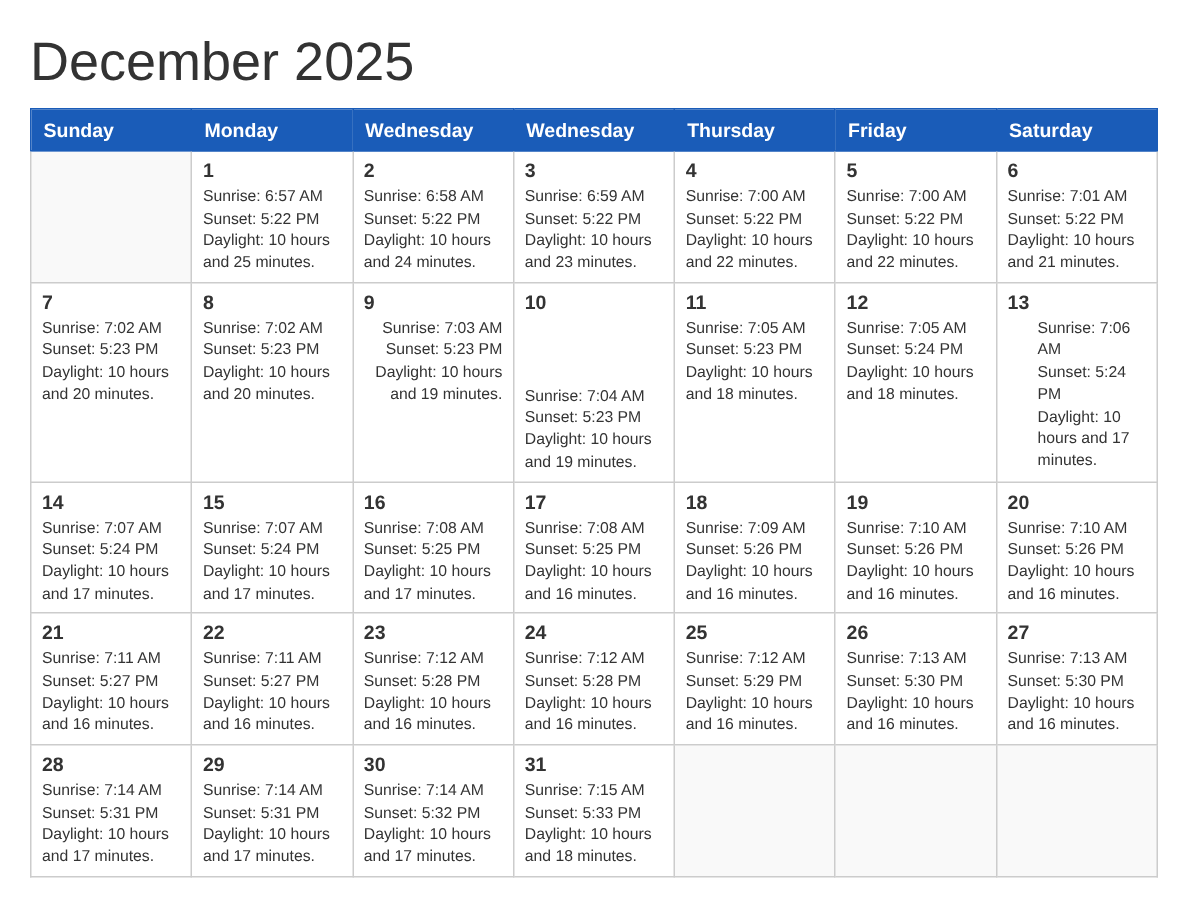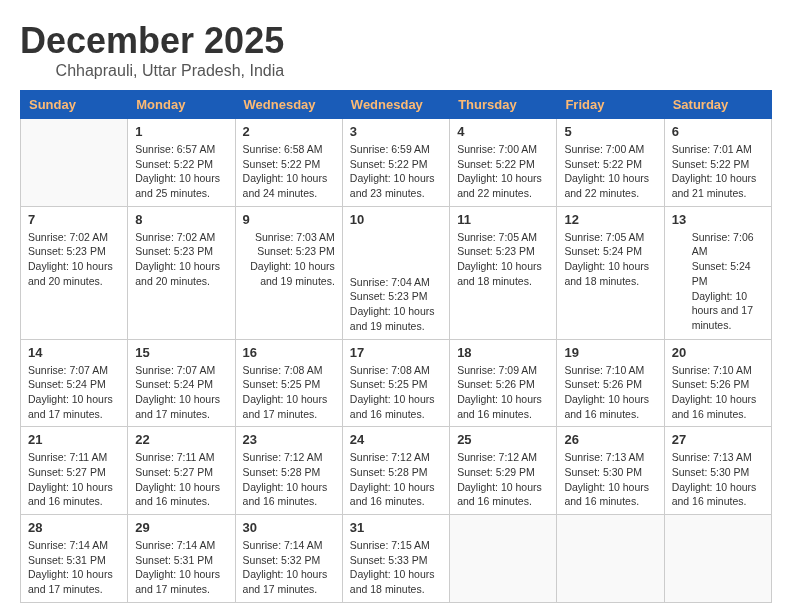--- a/index.html
+++ b/index.html
@@ -19,35 +19,35 @@
     .logo {
       display: flex;
       align-items: center;
       gap: 4px;
     }
     .title-area {
       text-align: right;
     }
     .month-title {
       font-size: 36px;
-      font-weight: bold;
+      font-weight: normal;
       color: #333;
     }
     .location-title {
       font-size: 16px;
       color: #555;
     }
     .calendar-table {
       width: 100%;
       border-collapse: collapse;
       border: 1px solid #ccc;
     }
     .calendar-table th {
       background-color: #1a5cb8;
-      color: #fdba74;
+      color: #ffffff;
       text-align: left;
       padding: 6px 8px;
       font-size: 13px;
       border: 1px solid #1a5cb8;
     }
     .calendar-table td {
       vertical-align: top;
       border: 1px solid #ccc;
       padding: 5px 7px;
       width: calc(100% / 7);
@@ -68,21 +68,20 @@
     .empty-cell {
       background: #f9f9f9;
     }
   </style>
 </head>
 <body>
 
 <div class="header-area">
   <div class="title-area">
     <div class="month-title">December 2025</div>
-    <div class="location-title">Chhaprauli, Uttar Pradesh, India</div>
   </div>
 </div>
 
 <table class="calendar-table">
   <thead>
     <tr>
     <th>Sunday</th>
         <th>Monday</th>
         <th>Wednesday</th>
         <th>Wednesday</th>

